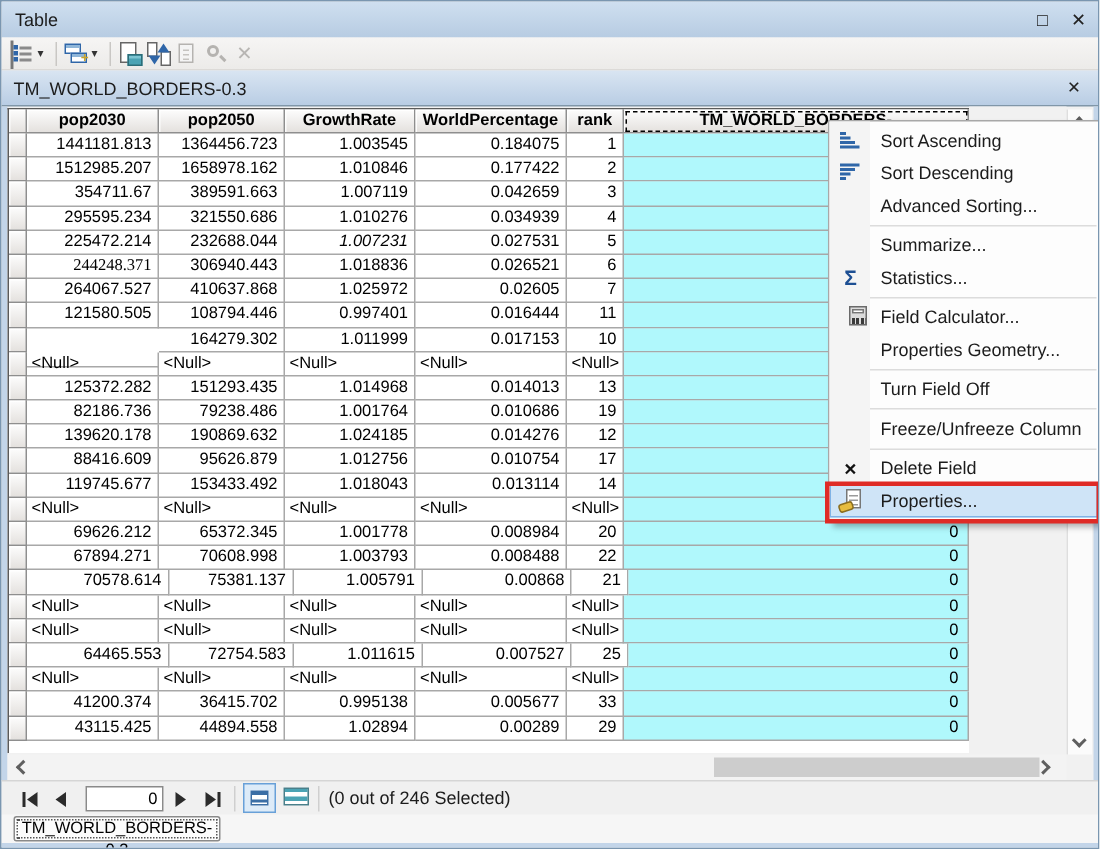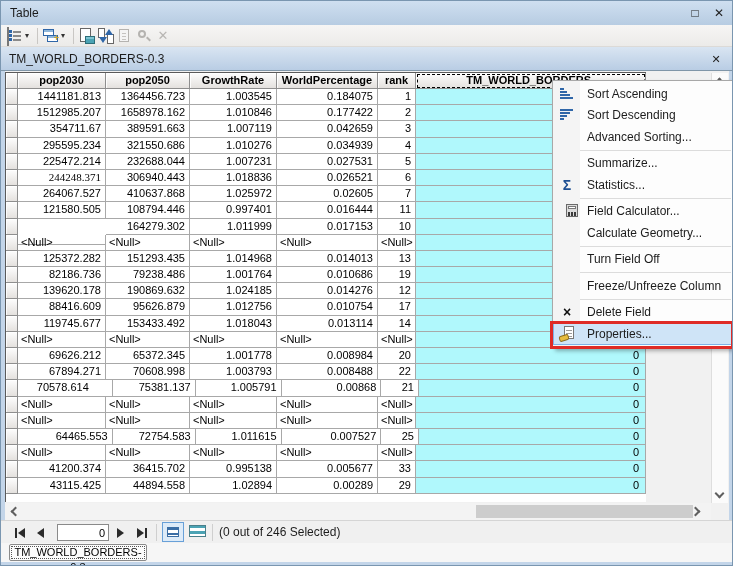--- a/index.html
+++ b/index.html
@@ -269,21 +269,21 @@
           <div class="cell num" style="width: 84px;">321550.686</div>
           <div class="cell num" style="width: 87px;">1.010276</div>
           <div class="cell num" style="width: 101px;">0.034939</div>
           <div class="cell num" style="width: 38px;">4</div>
           <div class="cell tm" style="width: 230px;">0</div>
         </div>
         <div class="row">
           <div class="selcell" style="width: 12px;"></div>
           <div class="cell num" style="width: 88px;">225472.214</div>
           <div class="cell num" style="width: 84px;">232688.044</div>
-          <div class="cell num" style="width: 87px;">1.007231</div>
+          <div class="cell num" style="width: 87px; font-style: italic;">1.007231</div>
           <div class="cell num" style="width: 101px;">0.027531</div>
           <div class="cell num" style="width: 38px;">5</div>
           <div class="cell tm" style="width: 230px;">0</div>
         </div>
         <div class="row">
           <div class="selcell" style="width: 12px;"></div>
           <div class="cell num" style="width: 88px; font-family: Liberation Serif, serif;">244248.371</div>
           <div class="cell num" style="width: 84px;">306940.443</div>
           <div class="cell num" style="width: 87px;">1.018836</div>
           <div class="cell num" style="width: 101px;">0.026521</div>
@@ -393,21 +393,21 @@
           <div class="selcell" style="width: 12px;"></div>
           <div class="cell num" style="width: 88px;">67894.271</div>
           <div class="cell num" style="width: 84px;">70608.998</div>
           <div class="cell num" style="width: 87px;">1.003793</div>
           <div class="cell num" style="width: 101px;">0.008488</div>
           <div class="cell num" style="width: 38px;">22</div>
           <div class="cell tm" style="width: 230px;">0</div>
         </div>
         <div class="row">
           <div class="selcell" style="width: 12px;"></div>
-          <div class="cell num" style="width: 96px; text-align: center;">70578.614</div>
+          <div class="cell num" style="width: 96px;">70578.614</div>
           <div class="cell num" style="width: 84px;">75381.137</div>
           <div class="cell num" style="width: 87px;">1.005791</div>
           <div class="cell num" style="width: 101px;">0.00868</div>
           <div class="cell num" style="width: 38px;">21</div>
           <div class="cell tm" style="width: 230px;">0</div>
         </div>
         <div class="row">
           <div class="selcell" style="width: 12px;"></div>
           <div class="cell null" style="width: 88px;">&lt;Null&gt;</div>
           <div class="cell null" style="width: 84px;">&lt;Null&gt;</div>
@@ -537,21 +537,21 @@
       <div class="mi">
         <span class="mico">
           <span class="i-calc">
             <span class="scr"></span>
             <span class="dots"></span>
           </span>
         </span>
         <span class="mlabel">Field Calculator...</span>
       </div>
       <div class="mi">
-        <span class="mlabel">Calculate Geometry...</span>
+        <span class="mlabel">Properties Geometry...</span>
       </div>
       <div class="msep"></div>
       <div class="mi">
         <span class="mlabel">Turn Field Off</span>
       </div>
       <div class="msep"></div>
       <div class="mi">
         <span class="mlabel">Freeze/Unfreeze Column</span>
       </div>
       <div class="msep"></div>

